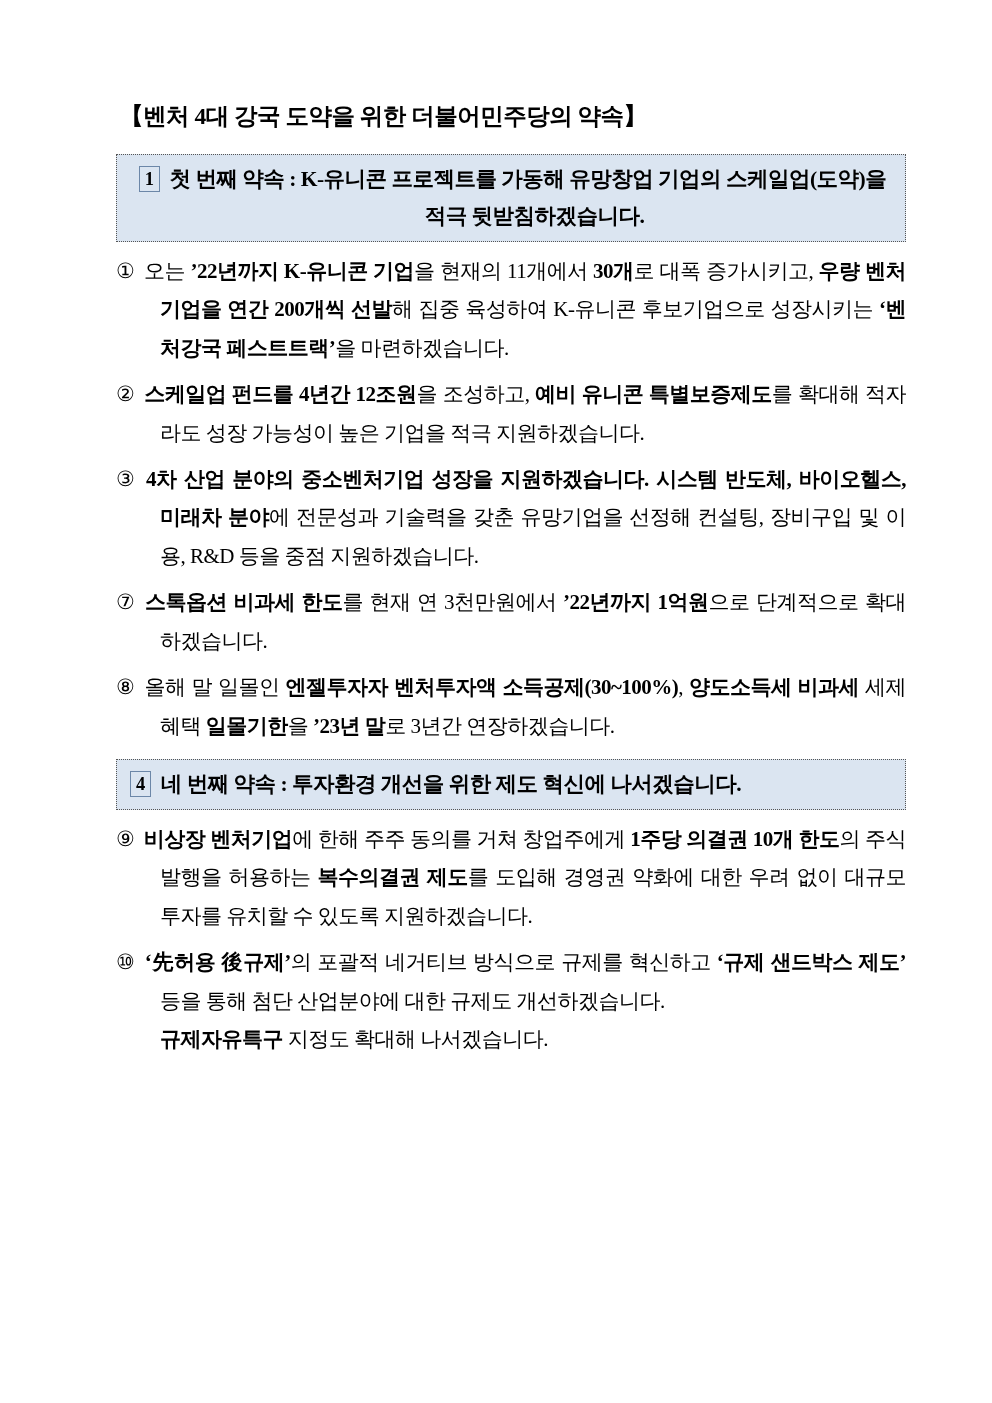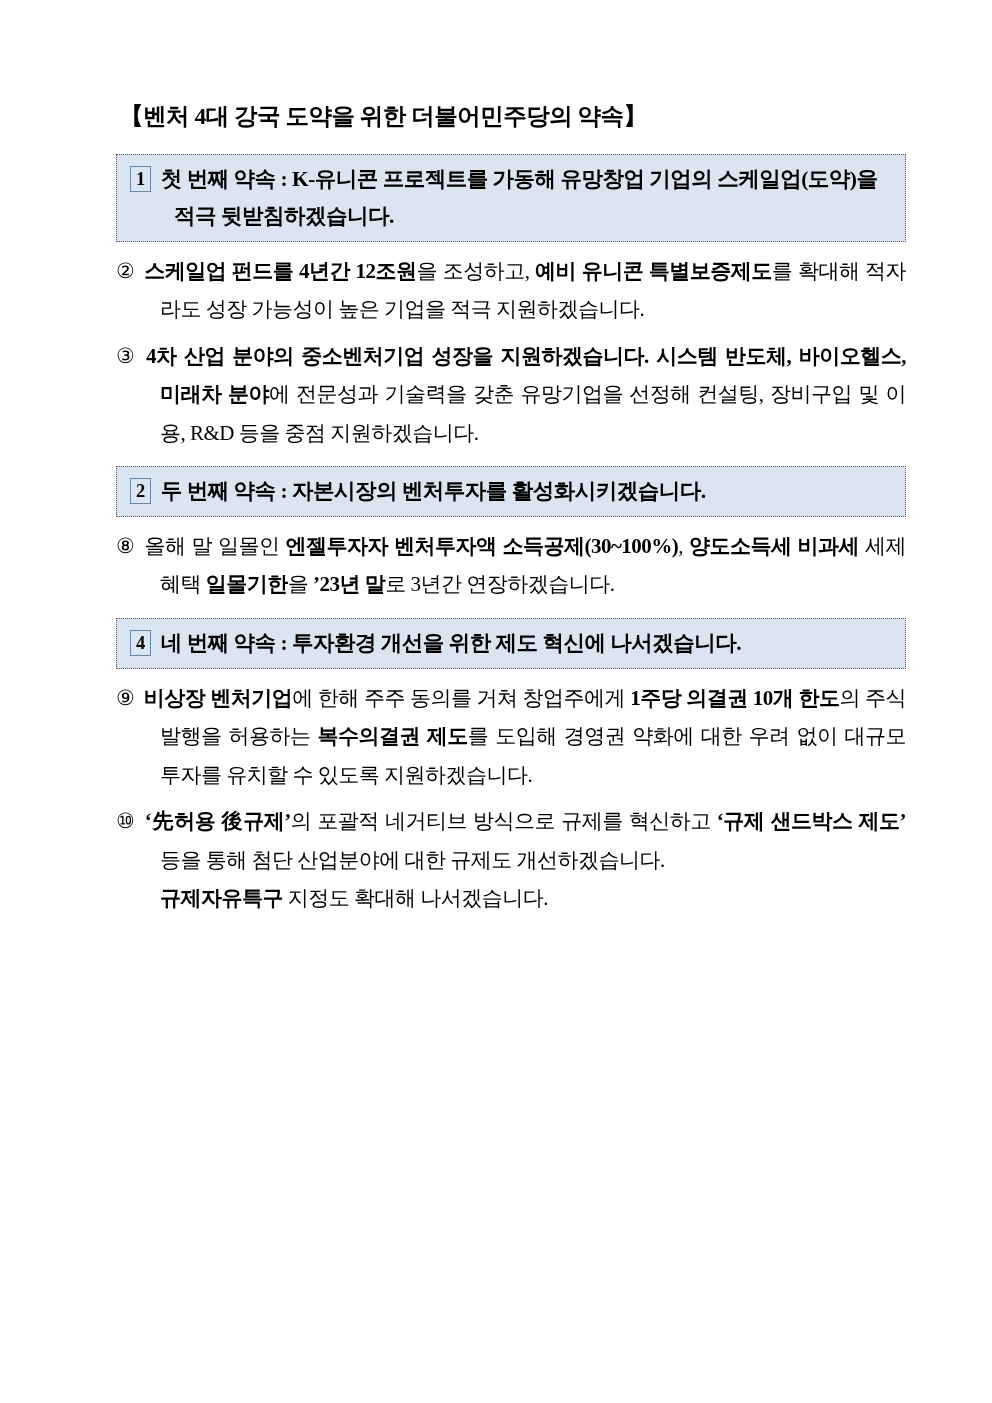--- a/index.html
+++ b/index.html
@@ -16,21 +16,21 @@
   }
   .section{margin:0;}
   .sec-head{
     background:var(--heading-bg,#dbe5f1);
     border:1px dotted #555;
     padding:6px 10px 6px 13px;
     font-size:21.5px;font-weight:700;line-height:1.72;
     margin:14px 0 10px 0;
     letter-spacing:-0.5px;
   }
-  .section:first-of-type .sec-head{margin-top:0;}
+  .section:first-of-type .sec-head{margin-top:0;text-align:center;}
   .sec-head .inner{display:block;padding-left:44px;text-indent:-44px;}
   .numbox{
     display:inline-block;text-indent:0;
     border:1.5px solid #6c87a8;
     padding:0 5px;margin-right:10px;
     font-size:18.5px;line-height:1.3;
     vertical-align:1px;
     background:transparent;
   }
   .items{margin:0;}
@@ -48,33 +48,32 @@
 <body>
 
 <div class="page">
   <h1 class="doc-title">【벤처 4대 강국 도약을 위한 더불어민주당의 약속】</h1>
   <div id="sections">
       <div class="section">
         <div class="sec-head">
           <span class="inner"><span class="numbox">1</span><span class="head-text">첫 번째 약속 : K-유니콘 프로젝트를 가동해 유망창업 기업의 스케일업(도약)을 적극 뒷받침하겠습니다.</span></span>
         </div>
         <div class="items">
+          <div class="item"><span class="marker">①</span><span>오는 </span><b>’22년까지 K-유니콘 기업</b><span>을 현재의 11개에서 </span><b>30개</b><span>로 대폭 증가시키고, </span><b>우량 벤처기업을 연간 200개씩 선발</b><span>해 집중 육성하여 K-유니콘 후보기업으로 성장시키는 </span><b>‘벤처강국 페스트트랙’</b><span>을 마련하겠습니다.</span></div>
           <div class="item"><span class="marker">②</span><b>스케일업 펀드를 4년간 12조원</b><span>을 조성하고, </span><b>예비 유니콘 특별보증제도</b><span>를 확대해 적자라도 성장 가능성이 높은 기업을 적극 지원하겠습니다.</span></div>
           <div class="item"><span class="marker">③</span><b>4차 산업 분야의 중소벤처기업 성장을 지원하겠습니다. 시스템 반도체, 바이오헬스, 미래차 분야</b><span>에 전문성과 기술력을 갖춘 유망기업을 선정해 컨설팅, 장비구입 및 이용, R&amp;D 등을 중점 지원하겠습니다.</span></div>
         </div>
       </div>
       <div class="section">
-        <div class="sec-head">
-          <span class="inner"><span class="numbox">2</span><span class="head-text">두 번째 약속 : 자본시장의 벤처투자를 활성화시키겠습니다.</span></span>
-        </div>
         <div class="items">
         </div>
       </div>
       <div class="section">
         <div class="items">
+          <div class="item"><span class="marker">⑦</span><b>스톡옵션 비과세 한도</b><span>를 현재 연 3천만원에서 </span><b>’22년까지 1억원</b><span>으로 단계적으로 확대하겠습니다.</span></div>
           <div class="item"><span class="marker">⑧</span><span>올해 말 일몰인 </span><b>엔젤투자자 벤처투자액 소득공제(30~100%)</b><span>, </span><b>양도소득세 비과세</b><span> 세제혜택 </span><b>일몰기한</b><span>을 </span><b>’23년 말</b><span>로 3년간 연장하겠습니다.</span></div>
         </div>
       </div>
       <div class="section">
         <div class="sec-head">
           <span class="inner"><span class="numbox">4</span><span class="head-text">네 번째 약속 : 투자환경 개선을 위한 제도 혁신에 나서겠습니다.</span></span>
         </div>
         <div class="items">
           <div class="item"><span class="marker">⑨</span><b>비상장 벤처기업</b><span>에 한해 주주 동의를 거쳐 창업주에게 </span><b>1주당 의결권 10개 한도</b><span>의 주식 발행을 허용하는 </span><b>복수의결권 제도</b><span>를 도입해 경영권 약화에 대한 우려 없이 대규모 투자를 유치할 수 있도록 지원하겠습니다.</span></div>
           <div class="item"><span class="marker">⑩</span><b>‘先허용 後규제’</b><span>의 포괄적 네거티브 방식으로 규제를 혁신하고 </span><b>‘규제 샌드박스 제도’</b><span> 등을 통해 첨단 산업분야에 대한 규제도 개선하겠습니다.</span><br><b>규제자유특구</b><span> 지정도 확대해 나서겠습니다.</span></div>

